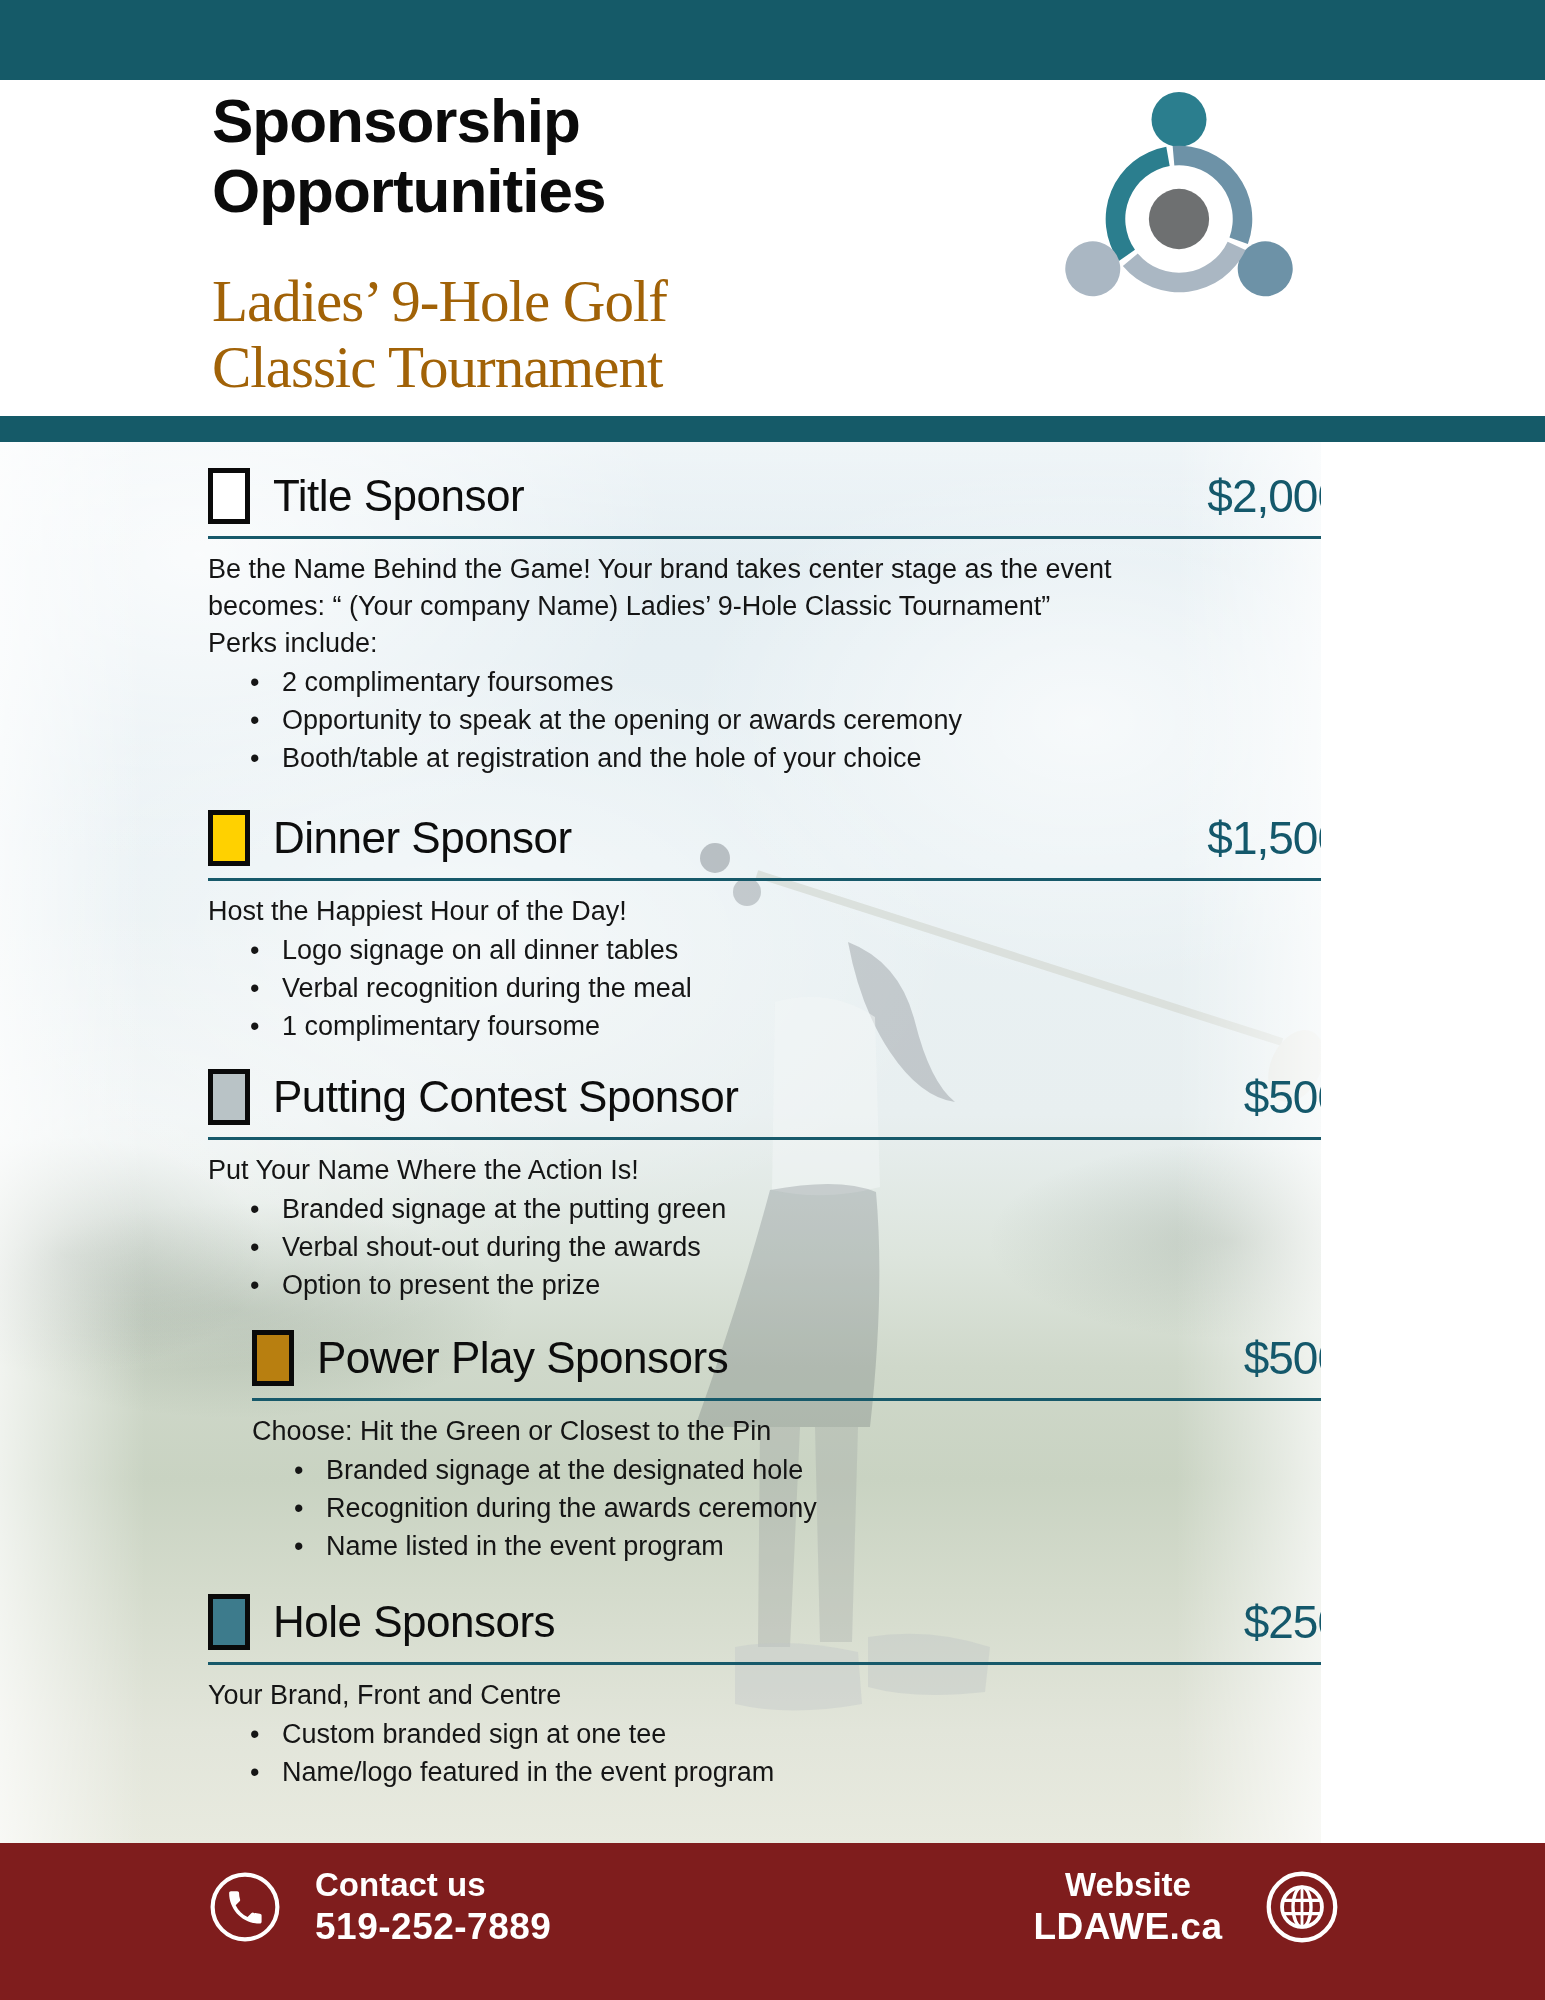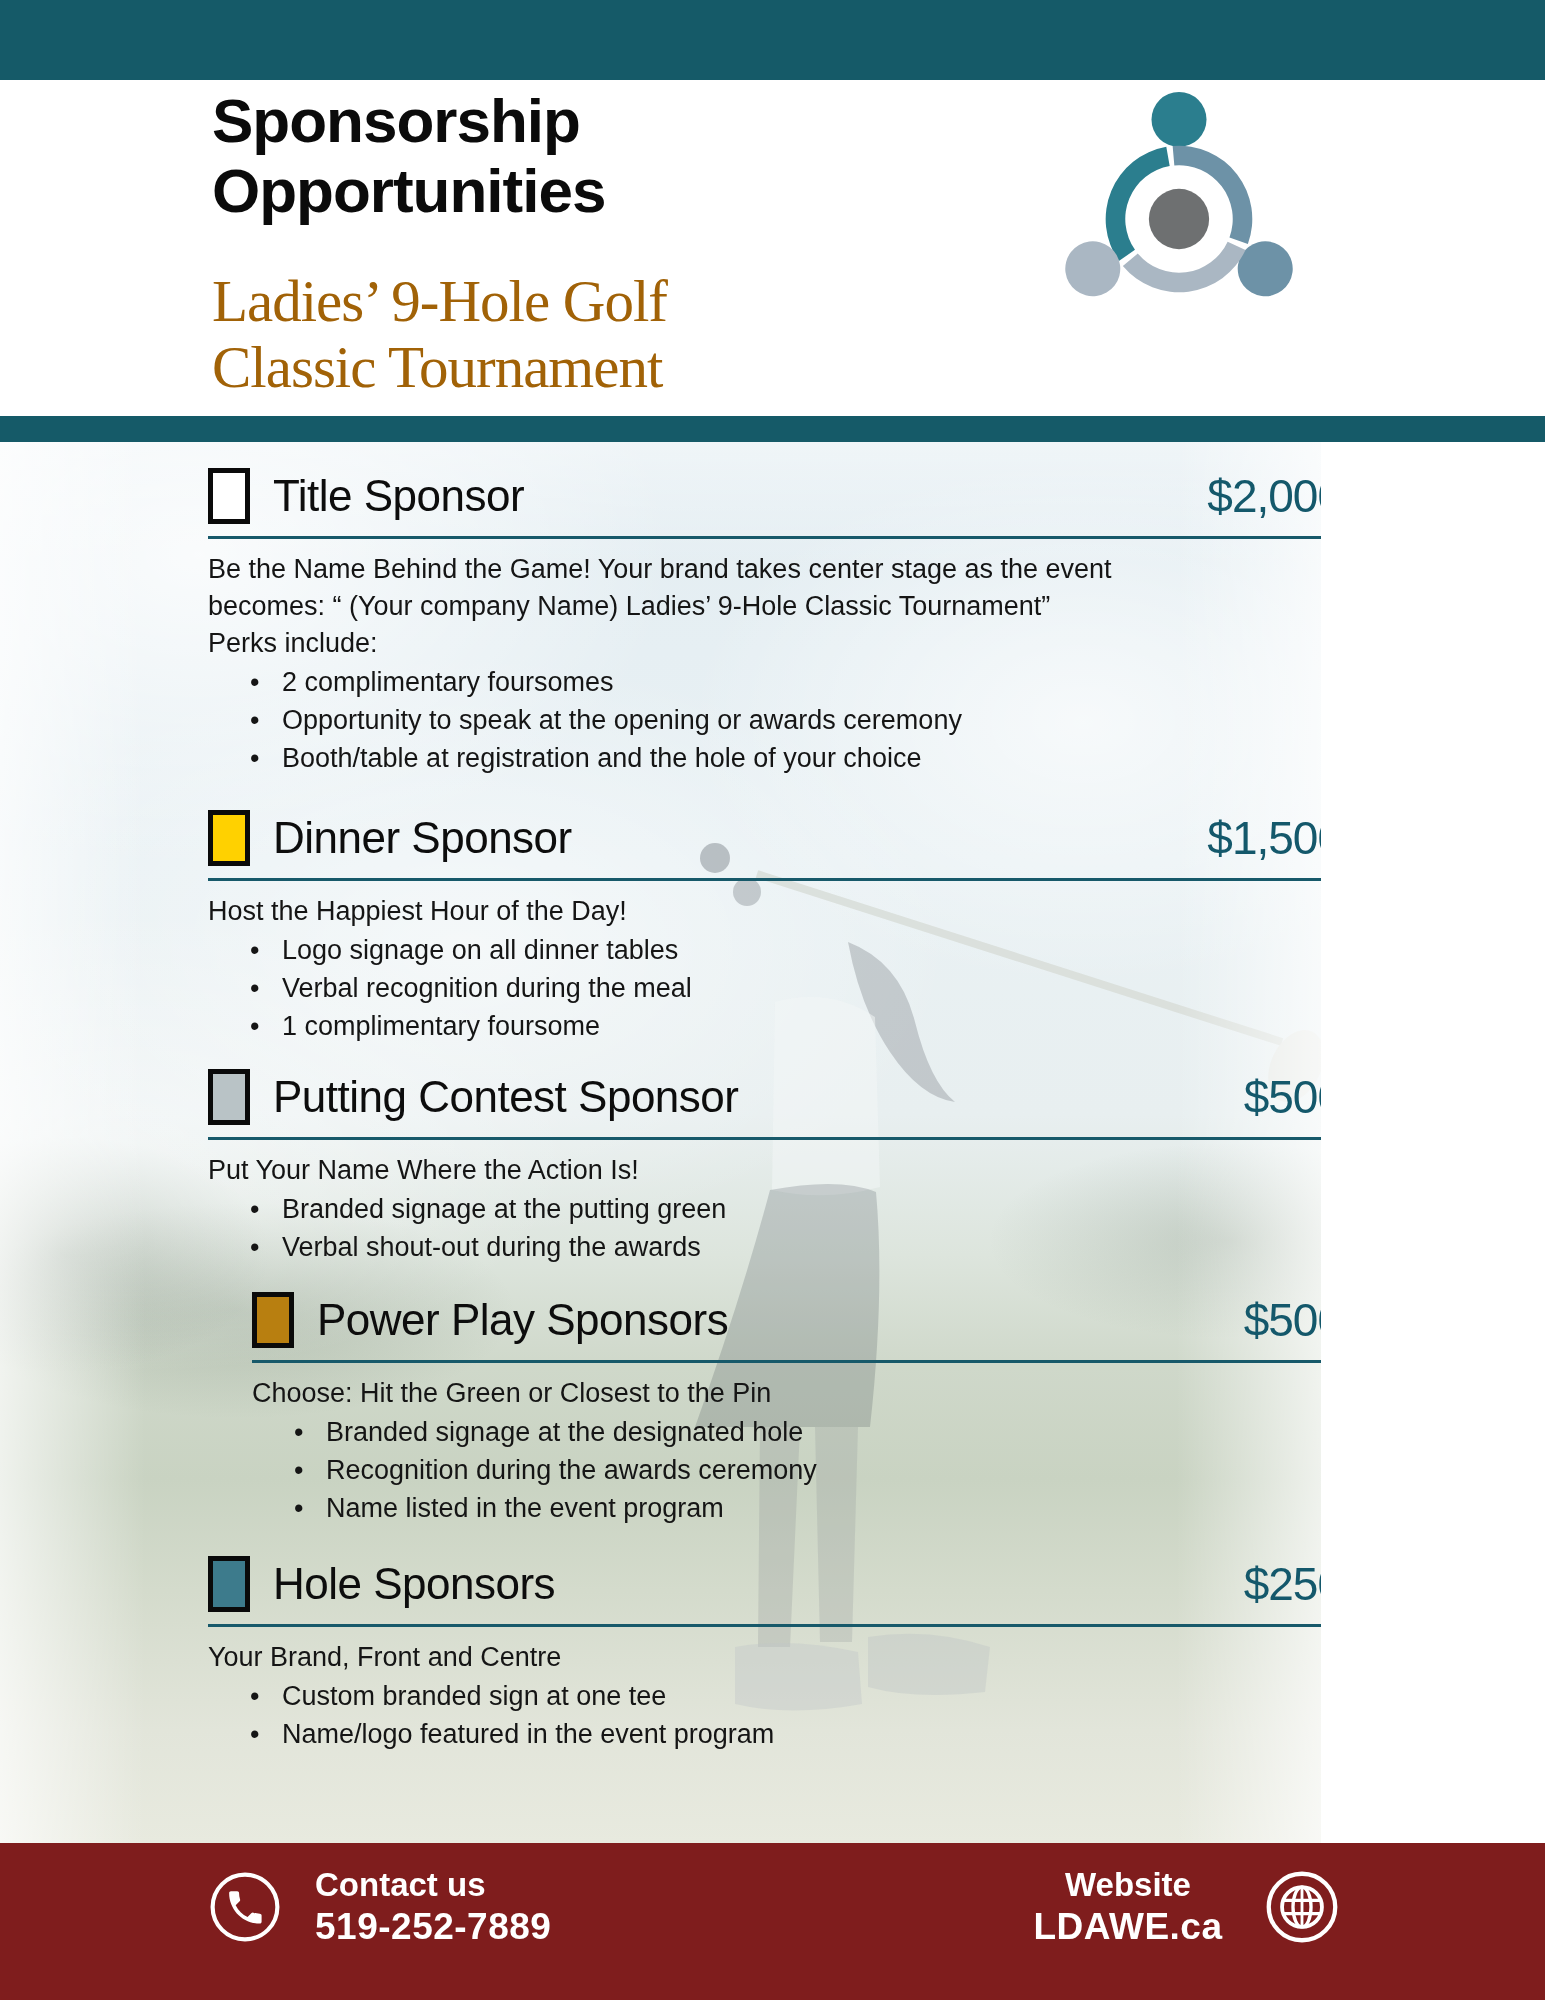--- a/index.html
+++ b/index.html
@@ -169,20 +169,21 @@
       <div class="sec-price">$500</div>
     </div>
     <div class="rule"></div>
     <div class="sec-body">
       <div class="intro">
             <div class="intro-line">Put Your Name Where the Action Is!</div>
           </div>
       <ul class="bullets">
             <li>Branded signage at the putting green</li>
             <li>Verbal shout-out during the awards</li>
+            <li>Option to present the prize</li>
           </ul>
     </div>
   </div>
 
   <div class="section mt-s4">
     <div class="sec-head">
       <div class="marker" style="background: rgb(184, 127, 16);"></div>
       <div class="sec-title">Power Play Sponsors</div>
       <div class="sec-price">$500</div>
     </div>

